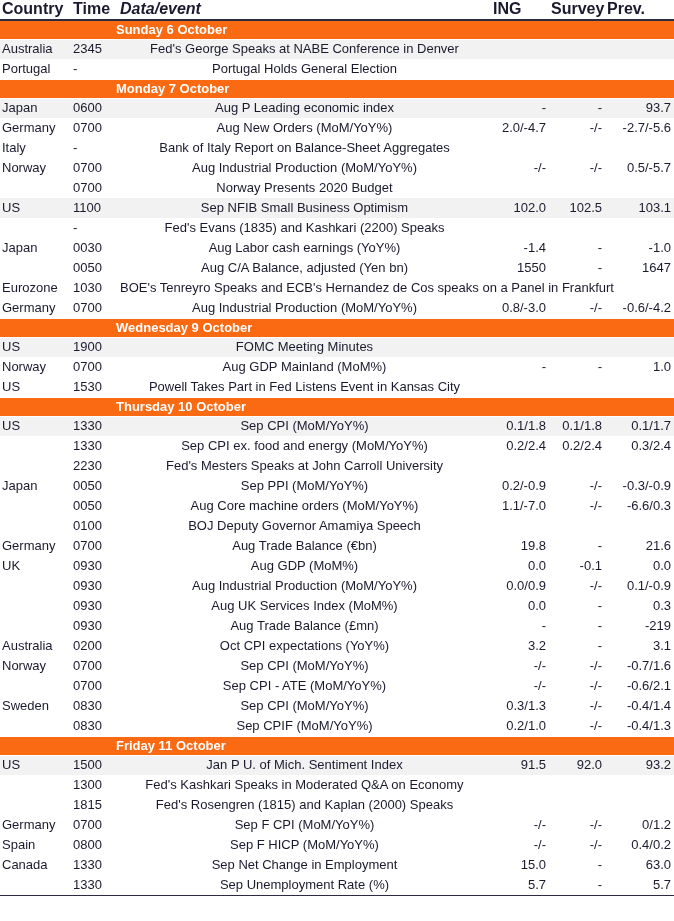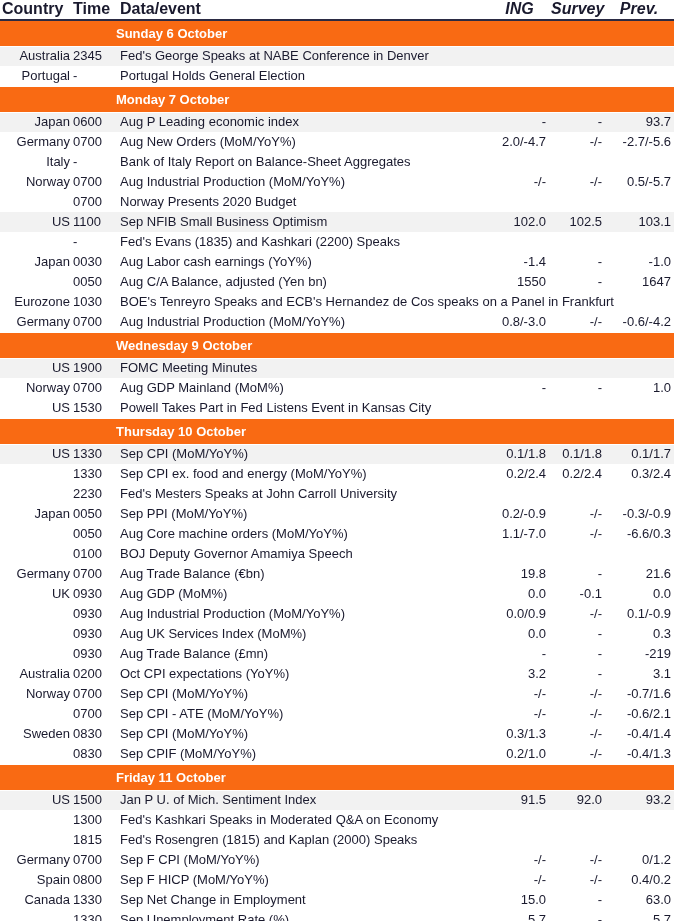--- a/index.html
+++ b/index.html
@@ -30,49 +30,49 @@
     font-weight: bold;
     font-size: 16px;
     padding: 1px 2px 2px 2px;
     text-align: left;
     vertical-align: bottom;
     border-bottom: 2px solid #2b2b44;
     height: 19px;
     line-height: 16px;
     white-space: nowrap;
   }
-  thead th.num { text-align: center; padding-right: 3px; font-style: italic; }
+  thead th.num { text-align: left; padding-right: 3px; }
   thead th.th-country { padding-left: 2px; }
   thead th.th-time { padding-left: 1px; }
-  thead th.th-event { padding-left: 4px; }
+  thead th.th-event { padding-left: 4px; font-style: italic; }
 
   tr.day-row td {
     background: #F96A13;
     color: #ffffff;
     font-weight: bold;
     font-size: 13px;
-    height: 26px;
+    height: 19px;
     line-height: 17px;
     padding: 0 0 0 4px;
     border-top: 1px solid #ffffff;
     border-bottom: 1px solid #ffffff;
     white-space: nowrap;
   }
 
   tr.data-row td {
     height: 20px;
     line-height: 18px;
     padding: 0 2px;
     vertical-align: middle;
     white-space: nowrap;
     overflow: visible;
   }
-  tr.data-row td.country { padding-left: 2px; text-align: right; }
+  tr.data-row td.country { padding-left: 2px; text-align: left; }
   tr.data-row td.time    { padding-left: 1px; text-align: left; }
-  tr.data-row td.event   { padding-left: 4px; text-align: left; margin-left: 20px; }
+  tr.data-row td.event   { padding-left: 4px; text-align: center; margin-left: 20px; }
   tr.data-row td.num     { text-align: right; padding-right: 3px; }
   tr.data-row.shaded td  { background: #f2f2f2; }
   tr.data-row.plain td   { background: #ffffff; }
 
   tr.last-row td { border-bottom: 1px solid #2b2b44; }
 </style>
 </head>
 <body>
 
 <table class="calendar">

